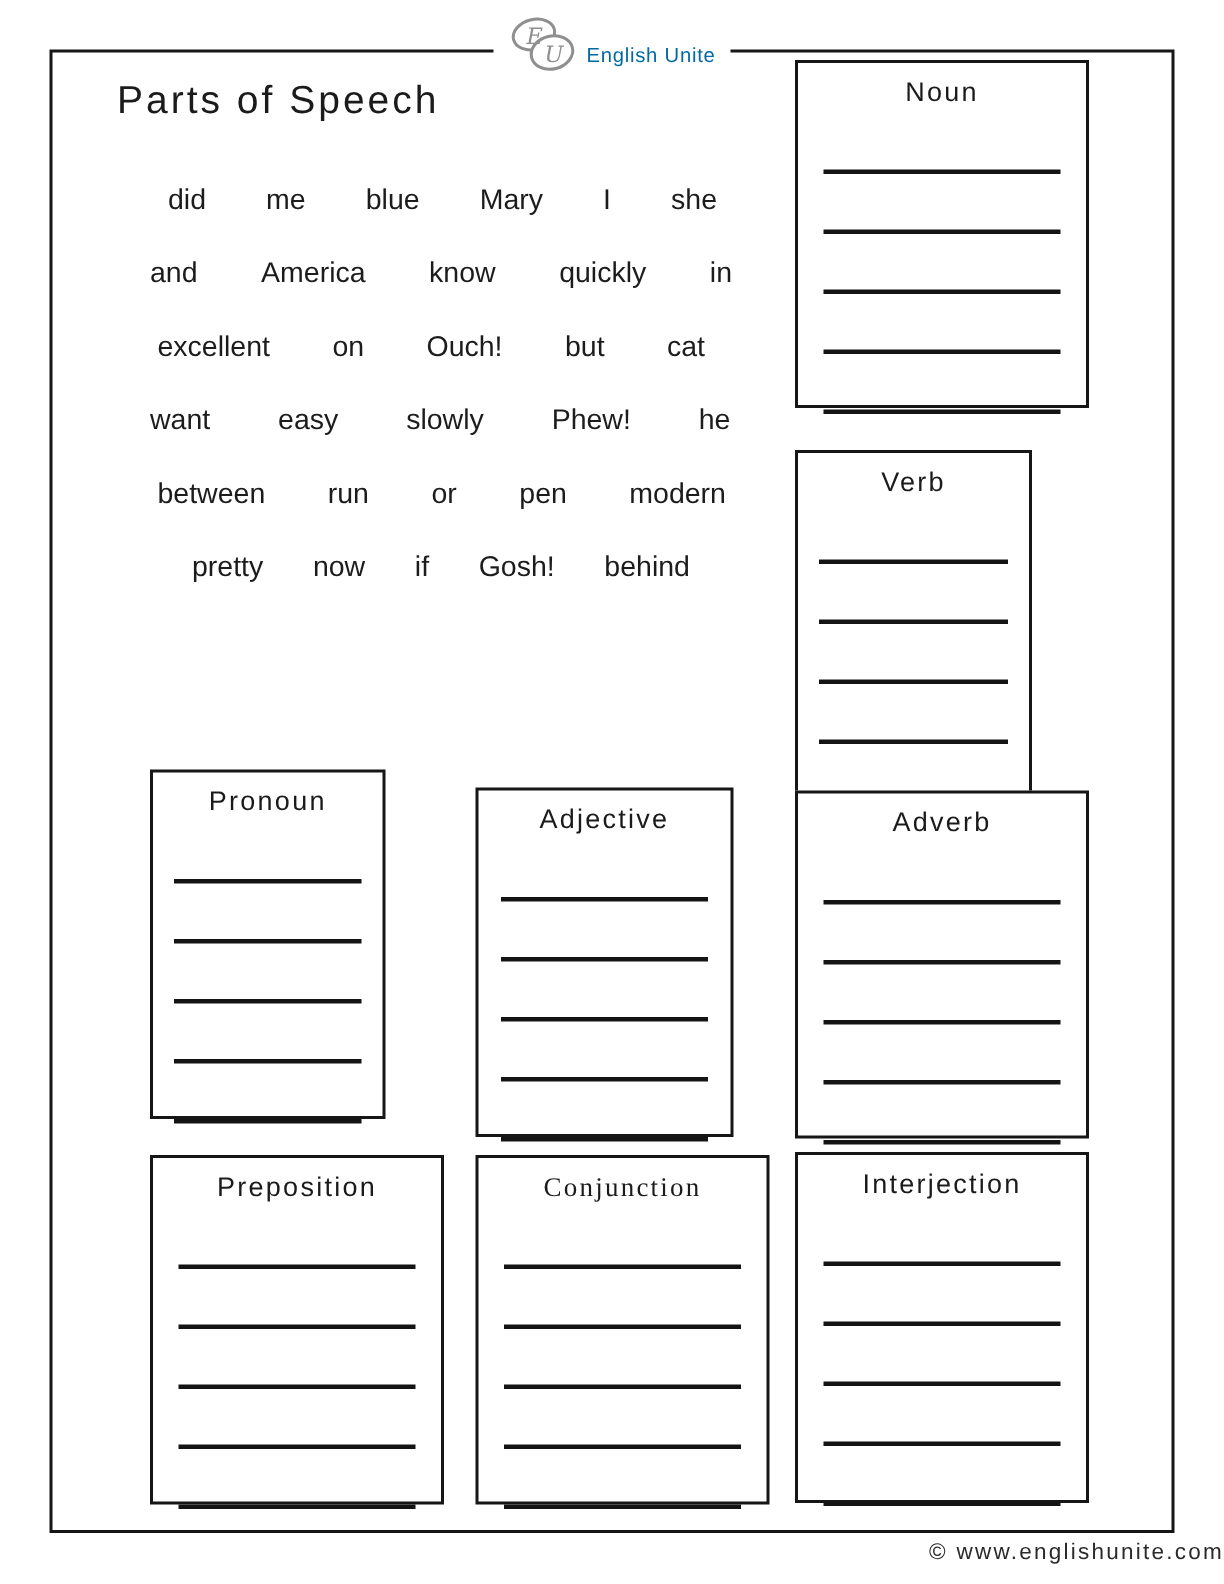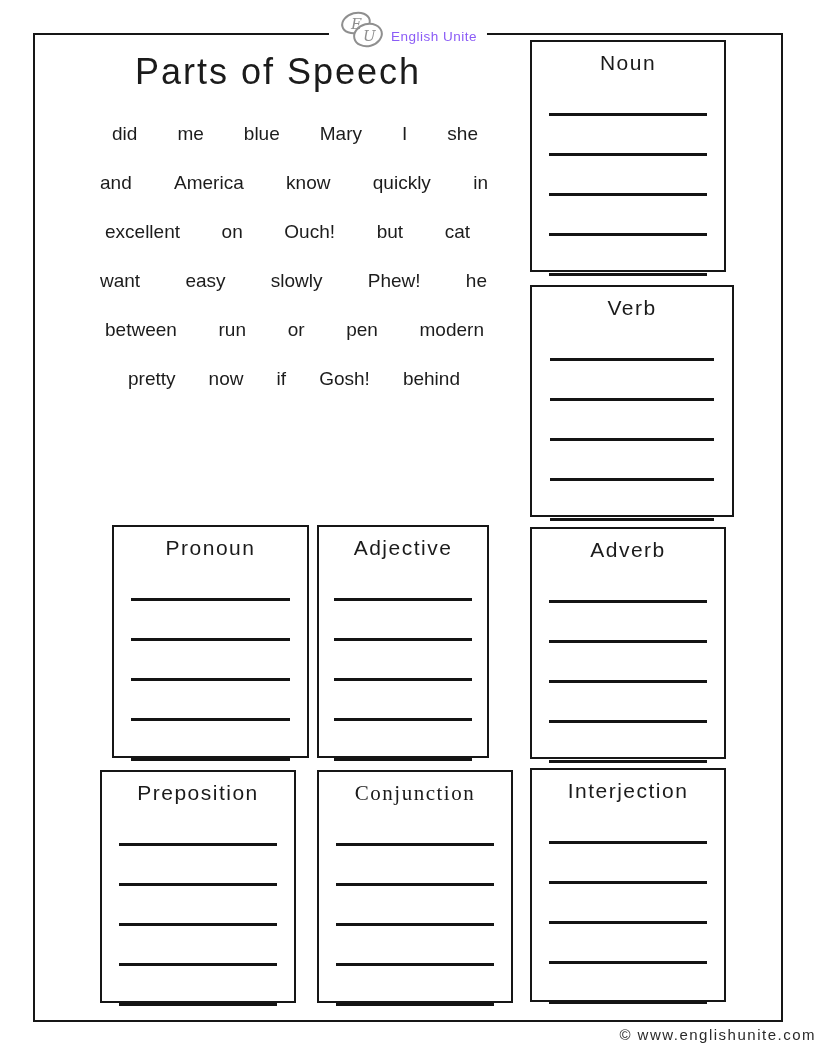--- a/index.html
+++ b/index.html
@@ -14,27 +14,27 @@
     border:2px solid #161616;box-sizing:border-box;
   }
   
   .logo{
     position:absolute;top:8px;left:50%;transform:translateX(-50%);
     background:#ffffff;padding:0 10px;display:flex;align-items:center;gap:4px;
     height:44px;z-index:5;
   }
   .logo svg{display:block;}
   .brand-name{
-    color:#8b5cf6;font-size:13.5px;letter-spacing:.5px;white-space:nowrap;
+    color:#0369a1;font-size:13.5px;letter-spacing:.5px;white-space:nowrap;
     position:relative;top:6px;
   }
   
   .page-title{
     position:absolute;left:78px;top:51px;width:400px;margin:0;
-    text-align:center;font-size:36px;font-weight:400;letter-spacing:2px;
+    font-size:26px;font-weight:400;letter-spacing:2px;
     color:#1b1b1b;
   }
   
   .word-bank{
     position:absolute;left:95px;top:109px;width:400px;
     font-size:19px;color:#1c1c1c;
   }
   .wb-line{height:49px;display:flex;justify-content:space-between;align-items:center;box-sizing:border-box;}
   .wb-line:nth-child(1){padding:0 17px;}
   .wb-line:nth-child(2){padding:0 7px 0 5px;}
@@ -42,28 +42,28 @@
   .wb-line:nth-child(4){padding:0 8px 0 5px;}
   .wb-line:nth-child(5){padding:0 11px 0 10px;}
   .wb-line:nth-child(6){padding:0 35px 0 33px;}
   .wb-line:nth-child(7){padding:0 5px 0 3px;font-style:italic;}
   .wb-line:nth-child(8){padding:0 18px 0 20px;}
   
   .box{
     position:absolute;border:2px solid #161616;box-sizing:border-box;background:#fff;
   }
   .box h2{
-    margin:9px 0 0 0;text-align:center;font-size:21px;font-weight:400;
+    margin:9px 0 0 0;text-align:center;font-size:18px;font-weight:400;
     letter-spacing:1.5px;color:#1b1b1b;
   }
   .answer-lines{position:absolute;top:34px;left:0;right:0;}
   .answer-line{height:37px;border-bottom:3px solid #141414;width:82%;margin:0 auto;}
   .box-noun        {left:530px;top:40px; width:196px;height:232px;}
-  .box-verb        {left:530px;top:285px;width:204px;height:232px;}
-  .box-pronoun     {left:100px;top:525px;width:197px;height:233px;margin-left:12px;}
+  .box-verb        {left:530px;top:300px;width:158px;height:232px;}
+  .box-pronoun     {left:100px;top:513px;width:157px;height:233px;}
   .box-adjective   {left:317px;top:525px;width:172px;height:233px;}
   .box-adverb      {left:530px;top:527px;width:196px;height:232px;}
   .box-preposition {left:100px;top:770px;width:196px;height:233px;}
   .box-conjunction {left:317px;top:770px;width:196px;height:233px;font-family:Liberation Serif, serif;}
   .box-interjection{left:530px;top:768px;width:196px;height:234px;}
   
   .footer{
     position:absolute;left:0;top:1026px;width:816px;text-align:right;
     font-size:15px;letter-spacing:1.5px;color:#2a2a2a;
   }

